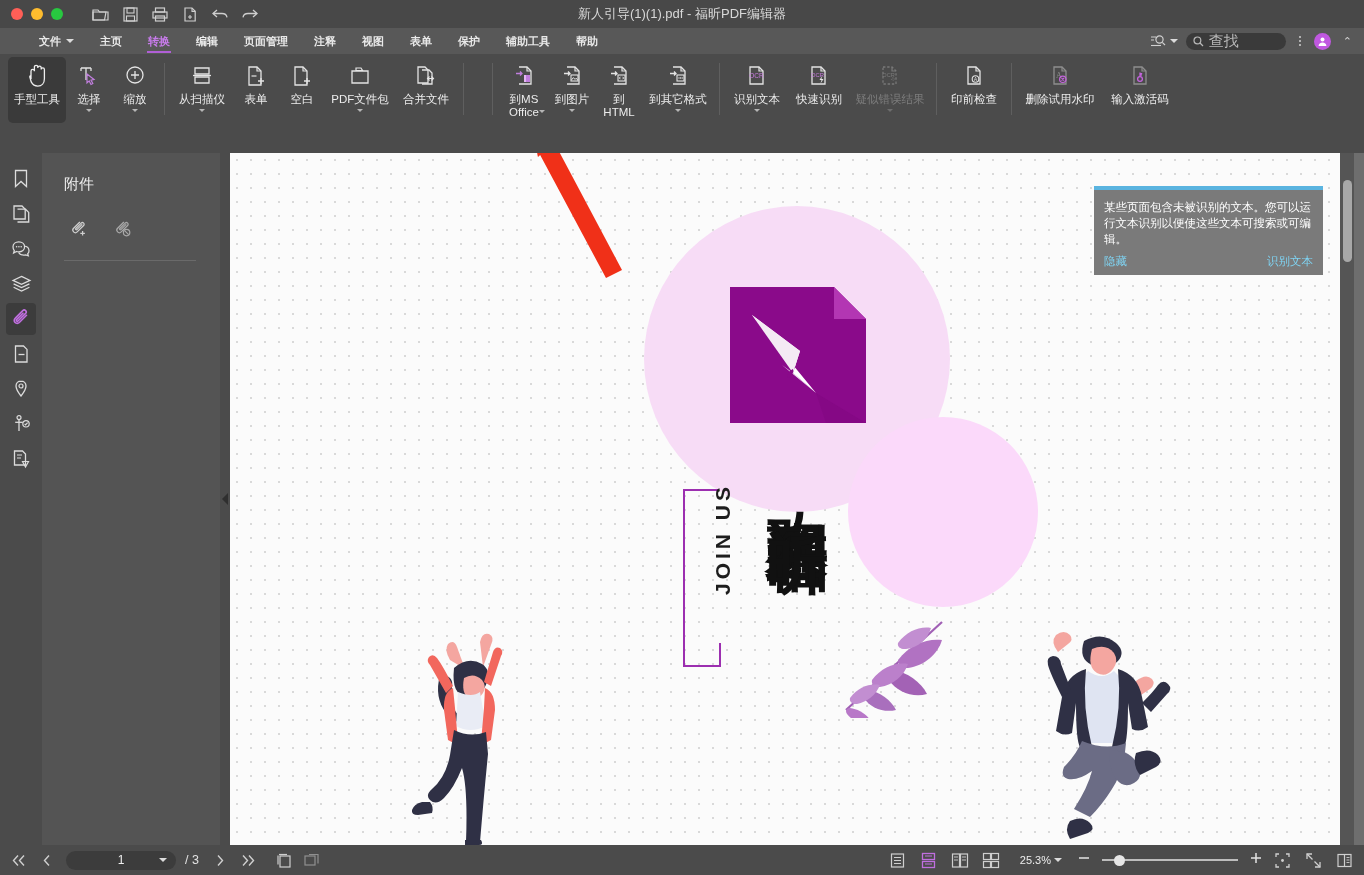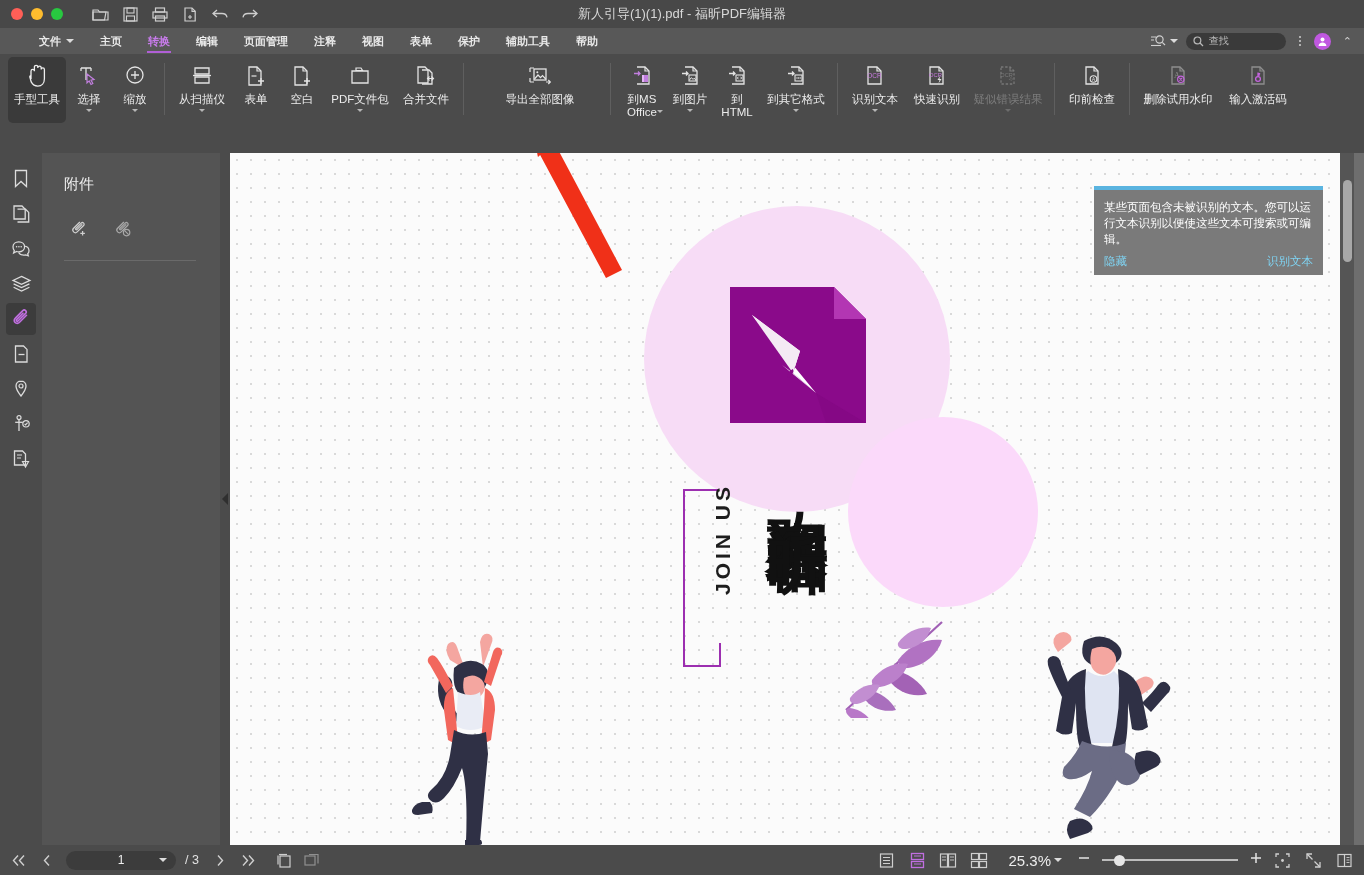--- a/index.html
+++ b/index.html
@@ -40,21 +40,21 @@
   .menu-item.active::after{
     content:""; position:absolute; left:12px; right:12px; bottom:1px; height:2px; background:#b05fd6;
   }
   .caret-s{ width:0;height:0;border-left:4px solid transparent;border-right:4px solid transparent;border-top:4px solid #dcdcdc; }
   .mb-right{ position:absolute; right:8px; top:0; height:26px; display:flex; align-items:center; gap:8px; }
   .srch-ico{ display:flex; align-items:center; gap:3px; }
   .srch-box{
     width:100px;height:17px;border-radius:9px;background:#3a3a3a;display:flex;align-items:center;
     padding:0 7px; gap:5px;
   }
-  .srch-box span{ color:#b9b9b9; font-size:10px; }
+  .srch-box span{ color:#b9b9b9; font-size:15px; }
   .dots3{ display:flex;flex-direction:column;gap:2px;align-items:center;padding:0 5px; }
   .dots3 i{ width:2px;height:2px;background:#cfcfcf;border-radius:50%; display:block;}
   .avatar{ width:17px;height:17px;border-radius:50%;background:#c058e0;display:flex;align-items:center;justify-content:center; }
   .chev-up{ color:#d0d0d0; font-size:11px; padding:0 4px; }
 
   
   .ribbon{
     position:absolute; left:0; top:54px; width:1364px; height:74px;
     background:#4b4b4b; display:flex; align-items:flex-start; padding-top:3px;
   }
@@ -191,21 +191,21 @@
     justify-content:center; position:relative; margin:0 4px;
   }
   .pagebox span{ color:#efefef; font-size:12px; }
   .pagebox .dn{
     position:absolute; right:9px; width:0;height:0;
     border-left:4px solid transparent;border-right:4px solid transparent;border-top:4px solid #dcdcdc;
   }
   .pagetot{ color:#e2e2e2; font-size:12.5px; margin:0 6px 0 3px; }
   .st-right{ margin-left:auto; display:flex; align-items:center; gap:3px; padding-right:6px; }
   .vbtn{ width:28px;height:24px;display:flex;align-items:center;justify-content:center; }
-  .zoomtxt{ color:#ededed; font-size:15px; margin:0 10px 0 12px; display:flex; align-items:center; gap:3px; }
+  .zoomtxt{ color:#ededed; font-size:11px; margin:0 10px 0 12px; display:flex; align-items:center; gap:3px; }
   .slider{ position:relative; width:136px; height:20px; display:flex; align-items:center; margin:0 6px; }
   .slider .track{ position:absolute; left:0; right:0; height:1.5px; background:#bdbdbd; }
   .slider .knob{ position:absolute; left:12px; width:11px;height:11px;border-radius:50%;background:#e6e6e6; }
   .mns,.pls{ color:#e3e3e3; font-size:17px; width:18px; text-align:center; }
 </style>
 </head>
 <body>
 
 <div class="app">
 
@@ -411,35 +411,20 @@
               <path d="M4 3h7l3 3v13H4z" fill="none" stroke="#e4e4e4" stroke-width="1.3"></path>
               <path d="M8 6h7l3 3v11H8" fill="none" stroke="#e4e4e4" stroke-width="1.3"></path>
               <path d="M13 14.5h6M15.5 12.5l-2 2 2 2M17.5 12.5l2 2-2 2" fill="none" stroke="#e4e4e4" stroke-width="1.1"></path>
             </svg>
         </div>
         <div class="lbl">合并文件</div>
       </div>
     </div>
     <div class="rsep"></div>
 
-    <div class="rgroup">
-      <div class="rbtn" style="min-width:96px;margin-left:22px;">
-        <div class="ico">
-          <svg width="26" height="24" viewBox="0 0 26 24">
-              <path d="M3 4h4M3 4v4" stroke="#e4e4e4" stroke-width="1.2" fill="none"></path>
-              <path d="M3 18v-4M3 18h4" stroke="#e4e4e4" stroke-width="1.2" fill="none"></path>
-              <rect x="7" y="5" width="12" height="11" fill="none" stroke="#e4e4e4" stroke-width="1.3"></rect>
-              <circle cx="10.3" cy="8.3" r="1" fill="#e4e4e4"></circle>
-              <path d="M7.5 15l3.5-4 2.5 2.7 2-2 3.2 3.3" fill="none" stroke="#e4e4e4" stroke-width="1.2"></path>
-              <path d="M19 18h4M21.3 16l2 2-2 2" fill="none" stroke="#e4e4e4" stroke-width="1.2"></path>
-            </svg>
-        </div>
-        <div class="lbl">导出全部图像</div>
-      </div>
-    </div>
     <div class="rsep" style="margin-left:22px;"></div>
 
     <div class="rgroup">
       <div class="rbtn" style="min-width:50px;">
         <div class="ico">
           <svg width="24" height="24" viewBox="0 0 24 24">
               <path d="M7 3h8l4 4v13H7" fill="none" stroke="#e4e4e4" stroke-width="1.3"></path>
               <path d="M15 3v4h4" fill="none" stroke="#e4e4e4" stroke-width="1.2"></path>
               <path d="M4 9.5h6M8 7.5l2 2-2 2" fill="none" stroke="#c07edd" stroke-width="1.3"></path>
               <rect x="12" y="11" width="6" height="7" fill="#c07edd"></rect>

